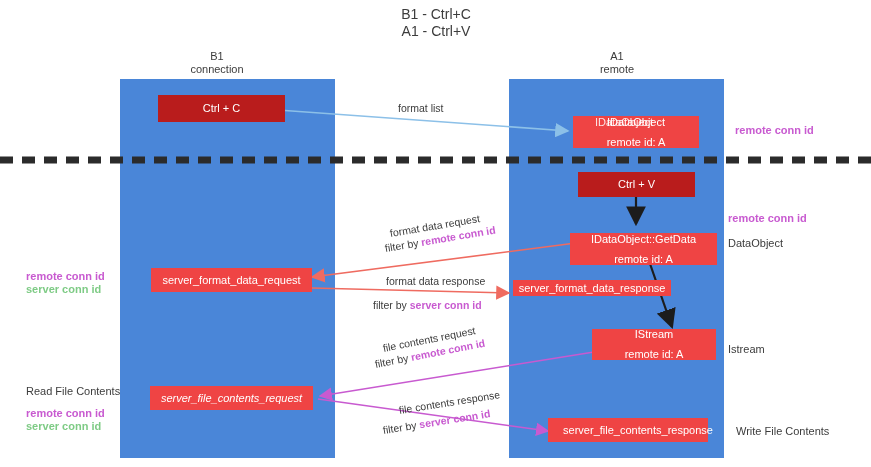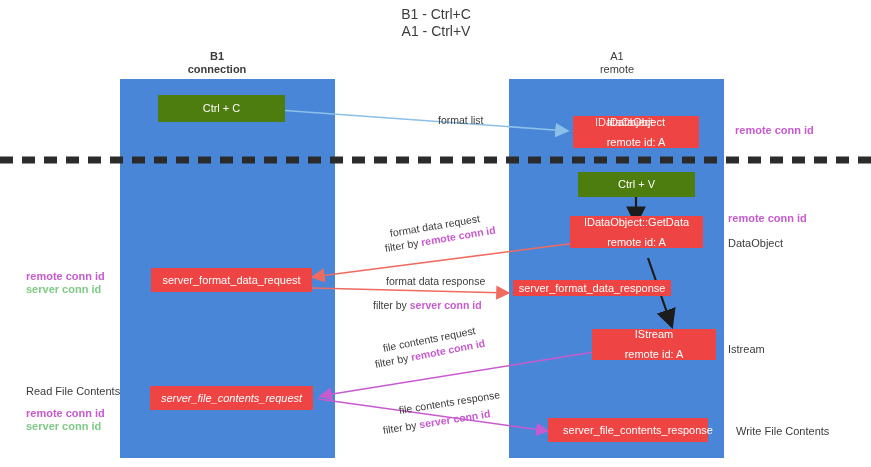--- a/index.html
+++ b/index.html
@@ -10,21 +10,21 @@
 
   .title{position:absolute;text-align:center;font-size:14px;line-height:17px;color:#3c3c3c;white-space:pre;}
 
   .colhead{position:absolute;text-align:center;font-size:11px;line-height:13px;color:#3c3c3c;white-space:pre;}
 
   .nodebox{position:absolute;display:flex;flex-direction:column;align-items:center;
            justify-content:center;color:#ffffff;font-size:11px;line-height:13px;
            text-align:center;box-sizing:border-box;padding:2px 4px;}
   .nodebox .l2{font-size:11px;line-height:13px;}
   .orange{background:#ef4444;gap:7px;}
-  .green{background:#4d7c0f;}
+  .green{background:#b91c1c;}
 
   .ghost{position:relative;}
   .ghost .over{position:absolute;left:-12px;top:0;opacity:.85;}
 
   .lbl{position:absolute;font-size:10.5px;line-height:13px;color:#3c3c3c;white-space:nowrap;}
   .mag{color:#c85ad0;font-weight:bold;}
   .grn{color:#7ecb85;font-weight:bold;}
   .rot-a{transform:rotate(-9.5deg);transform-origin:left center;}
   .rot-b{transform:rotate(-11deg);transform-origin:left center;}
   .rot-c{transform:rotate(-9deg);transform-origin:left center;}
@@ -69,42 +69,42 @@
   <line x1="648" y1="258" x2="672" y2="327" stroke="#1c1c1c" stroke-width="2.2" marker-end="url(#ah-black)"></line>
 
   <line x1="594" y1="352" x2="320" y2="396" stroke="#c85ad0" stroke-width="1.5" marker-end="url(#ah-mag)"></line>
 
   <line x1="318" y1="399" x2="548" y2="431" stroke="#c85ad0" stroke-width="1.5" marker-end="url(#ah-mag)"></line>
 </svg>
 
 <div class="title" style="left:336px;top:6px;width:200px;">B1 - Ctrl+C
 A1 - Ctrl+V</div>
 
-<div class="colhead" style="left:152px;top:50px;width:130px;font-weight:bold;">B1
+<div class="colhead" style="left:152px;top:50px;width:130px;">B1
 connection</div>
 <div class="colhead" style="left:552px;top:50px;width:130px;">A1
 remote</div>
 
 <div class="nodebox green" style="left:158px;top:95px;width:127px;height:27px;">
   <span>Ctrl + C</span>
 </div>
 
 <div class="nodebox orange" style="left:573px;top:116px;width:126px;height:32px;">
   <span class="ghost">
     <span>IDataObject</span>
     <span class="over">IDataObject</span>
   </span>
   <span class="l2">remote id: A</span>
 </div>
 
 <div class="nodebox green" style="left:578px;top:172px;width:117px;height:25px;">
   <span>Ctrl + V</span>
 </div>
 
-<div class="nodebox orange" style="left:570px;top:216px;width:133px;height:32px;">
+<div class="nodebox orange" style="left:570px;top:233px;width:147px;height:32px;">
   <span>IDataObject::GetData</span>
   <span class="l2">remote id: A</span>
 </div>
 
 <div class="nodebox orange" style="left:151px;top:268px;width:161px;height:24px;">
   <span>server_format_data_request</span>
 </div>
 
 <div class="nodebox orange" style="left:513px;top:280px;width:158px;height:16px;">
   <span>server_format_data_response</span>
@@ -116,21 +116,21 @@
 </div>
 
 <div class="nodebox orange" style="left:150px;top:386px;width:163px;height:24px;font-style:italic;">
   <span>server_file_contents_request</span>
 </div>
 
 <div class="nodebox orange" style="left:548px;top:418px;width:160px;height:24px;padding-left:24px;">
   <span>server_file_contents_response</span>
 </div>
 
-<div class="lbl" style="left:398px;top:114px;margin-left:40px;">format list</div>
+<div class="lbl" style="left:398px;top:102px;">format list</div>
 
 <div class="lbl rot-a" style="left:390px;top:227px;">format data request</div>
 <div class="lbl rot-a" style="left:385px;top:242px;">
   <span>filter by </span><span class="mag">remote conn id</span>
 </div>
 
 <div class="lbl" style="left:386px;top:275px;">format data response</div>
 <div class="lbl" style="left:373px;top:299px;">
   <span>filter by </span><span class="mag">server conn id</span>
 </div>

